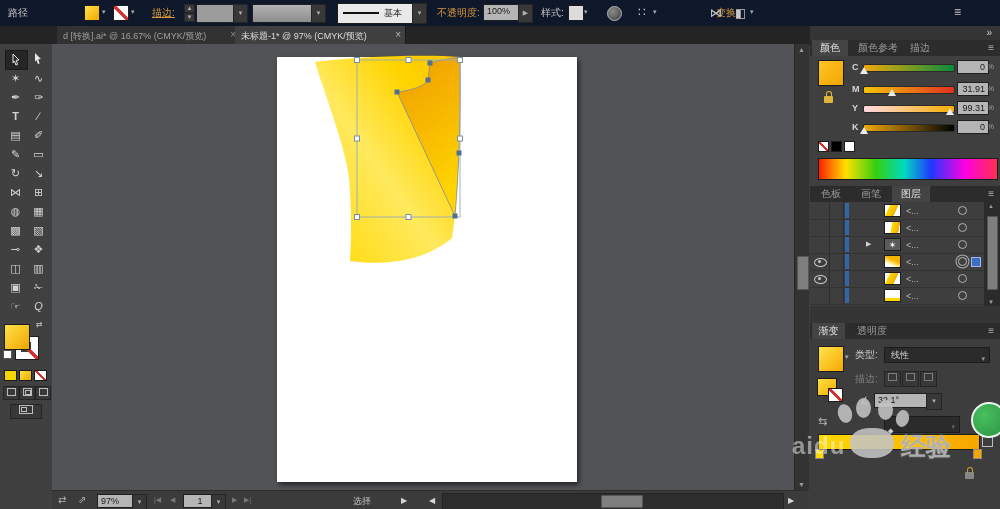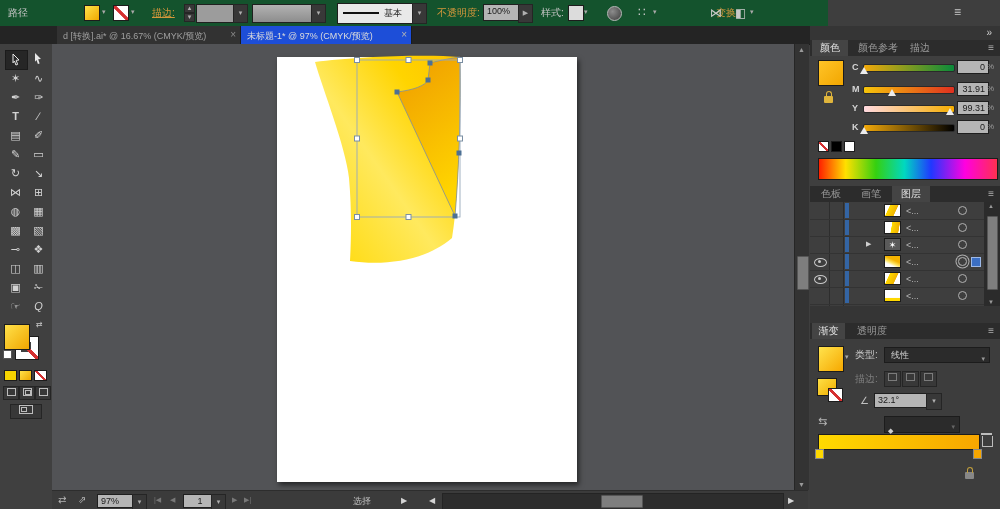--- a/index.html
+++ b/index.html
@@ -50,21 +50,21 @@
   .sqic.in::after{content:'';display:block;width:4px;height:3px;margin:1px;border:1px solid #bdbdbd;}
   .paw{background:#c4c4c4;border-radius:50%;opacity:.88;}
   .wm1{font-size:24px;font-weight:bold;color:rgba(245,245,245,.5);letter-spacing:1px;}
   .wm2{font-size:25px;font-weight:bold;color:rgba(175,175,175,.95);text-shadow:0 0 2px rgba(255,255,255,.4);}
 </style>
 </head>
 <body>
 
 <div id="app">
 
-  <div class="a" style="left:0;top:0;width:828px;height:26px;background:#14532d;border-bottom:1px solid #262626;">
+  <div class="a" style="left:0;top:0;width:1000px;height:26px;background:#0f172a;border-bottom:1px solid #262626;">
     <span class="a t" style="left:8px;top:7px;">路径</span>
     <div class="a sw" style="left:84px;top:5px;width:16px;height:16px;background:linear-gradient(135deg,#ffe24a,#f0a800);"></div>
     <span class="a" style="left:102px;top:8px;font-size:7px;color:#aaa;">▾</span>
     <div class="a sw none-sw" style="left:113px;top:5px;width:16px;height:16px;"></div>
     <span class="a" style="left:131px;top:8px;font-size:7px;color:#aaa;">▾</span>
     <span class="a t or" style="left:152px;top:7px;text-decoration:underline;">描边:</span>
     <div class="a dbtn" style="left:184px;top:4px;width:9px;height:7px;line-height:6px;">▴</div>
     <div class="a dbtn" style="left:184px;top:13px;width:9px;height:7px;line-height:6px;">▾</div>
     <div class="a" style="left:196px;top:4px;width:36px;height:17px;background:#9c9c9c;border:1px solid #1f1f1f;"></div>
     <div class="a dbtn" style="left:233px;top:4px;width:13px;height:17px;line-height:16px;">▾</div>
@@ -89,21 +89,21 @@
     <span class="a" style="left:735px;top:6px;font-size:12px;color:#c9c9c9;">◧</span>
     <span class="a" style="left:750px;top:8px;font-size:7px;color:#aaa;">▾</span>
     <span class="a" style="left:954px;top:5px;font-size:12px;color:#c9c9c9;">≡</span>
   </div>
 
   <div class="a" style="left:0;top:26px;width:810px;height:18px;background:#242424;border-bottom:1px solid #1b1b1b;">
     <div class="a" style="left:57px;top:0;width:183px;height:18px;background:#323232;border-right:1px solid #1b1b1b;">
       <span class="a" style="left:6px;top:4px;font-size:9px;color:#9f9f9f;">d [转换].ai* @ 16.67% (CMYK/预览)</span>
       <span class="a" style="right:4px;top:3px;font-size:10px;color:#8a8a8a;">×</span>
     </div>
-    <div class="a" style="left:241px;top:0;width:170px;height:18px;background:#1d4ed8;border-right:1px solid #1b1b1b;">
+    <div class="a" style="left:235px;top:0;width:170px;height:18px;background:#404040;border-right:1px solid #1b1b1b;">
       <span class="a" style="left:6px;top:4px;font-size:9px;color:#dcdcdc;">未标题-1* @ 97% (CMYK/预览)</span>
       <span class="a" style="right:4px;top:3px;font-size:10px;color:#b5b5b5;">×</span>
     </div>
   </div>
 
   <div class="a" style="left:0;top:44px;width:52px;height:465px;background:#404040;border-right:1px solid #2b2b2b;">
 
     <div class="a tc sel" style="left:5px;top:6px;">
       <svg width="9" height="12" viewBox="0 0 9 12">
           <path d="M1,0 L7,6 L4.2,6.3 L5.6,10.4 L3.9,11 L2.5,7 L1,8.8 Z" fill="none" stroke="#e8e8e8" stroke-width="1"></path>
@@ -415,14 +415,24 @@
     <span class="a" style="left:192px;top:5px;font-size:7px;color:#787878;">▶|</span>
     <span class="a tt" style="left:250px;top:4px;width:120px;text-align:center;color:#bdbdbd;font-family:Liberation Mono, monospace;">选择</span>
     <span class="a" style="left:349px;top:5px;font-size:8px;color:#d5d5d5;">▶</span>
     <span class="a" style="left:377px;top:5px;font-size:8px;color:#d5d5d5;">◀</span>
     <div class="a" style="left:390px;top:2px;width:340px;height:15px;background:#2d2d2d;border:1px solid #242424;">
       <div class="a vthumb" style="left:158px;top:1px;width:40px;height:11px;"></div>
     </div>
     <span class="a" style="left:736px;top:5px;font-size:8px;color:#d5d5d5;">▶</span>
   </div>
 
+  <div class="a" style="left:780px;top:390px;width:220px;height:90px;pointer-events:none;">
+    <div class="a paw" style="left:58px;top:14px;width:14px;height:19px;transform:rotate(-15deg);"></div>
+    <div class="a paw" style="left:76px;top:8px;width:15px;height:20px;"></div>
+    <div class="a paw" style="left:98px;top:10px;width:15px;height:20px;"></div>
+    <div class="a paw" style="left:116px;top:20px;width:13px;height:17px;transform:rotate(15deg);"></div>
+    <div class="a paw" style="left:70px;top:38px;width:44px;height:30px;border-radius:45%;"></div>
+    <span class="a wm1" style="left:12px;top:42px;">aidu</span>
+    <span class="a wm2" style="left:121px;top:40px;">经验</span>
+    <div class="a" style="left:191px;top:12px;width:32px;height:32px;border-radius:50%;background:radial-gradient(circle at 35% 35%,#49c05e,#2a9343);border:2px solid #eaf6ec;"></div>
+  </div>
 
 </div>
 
 </body></html>

